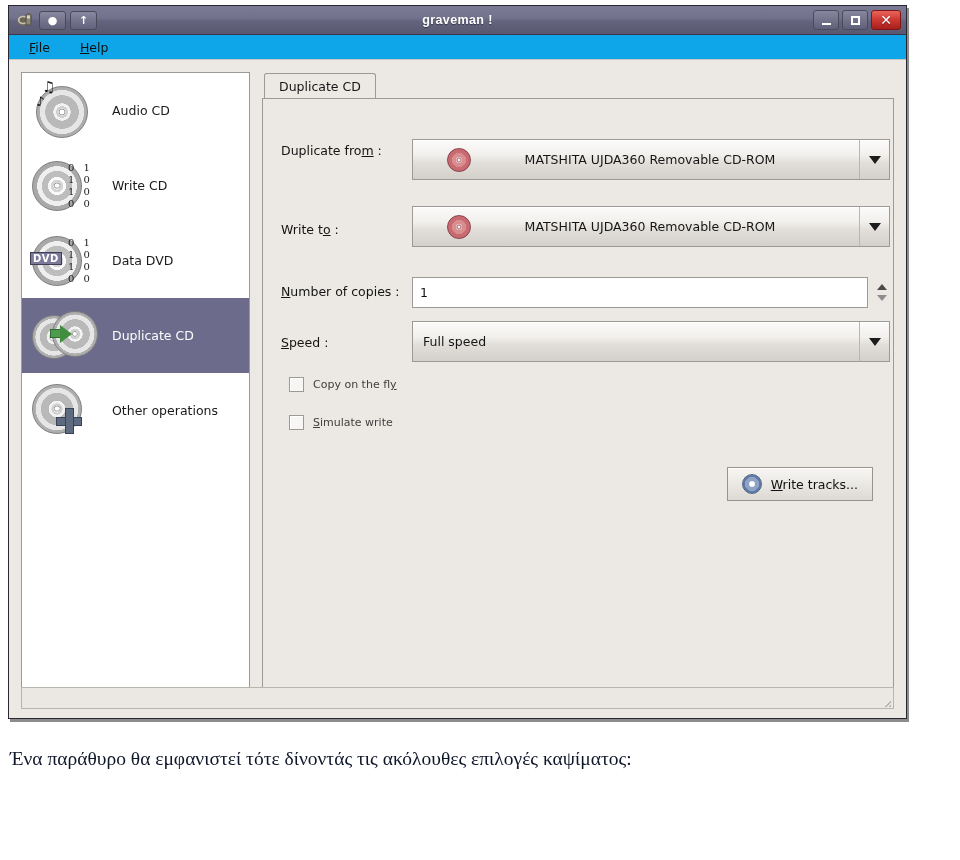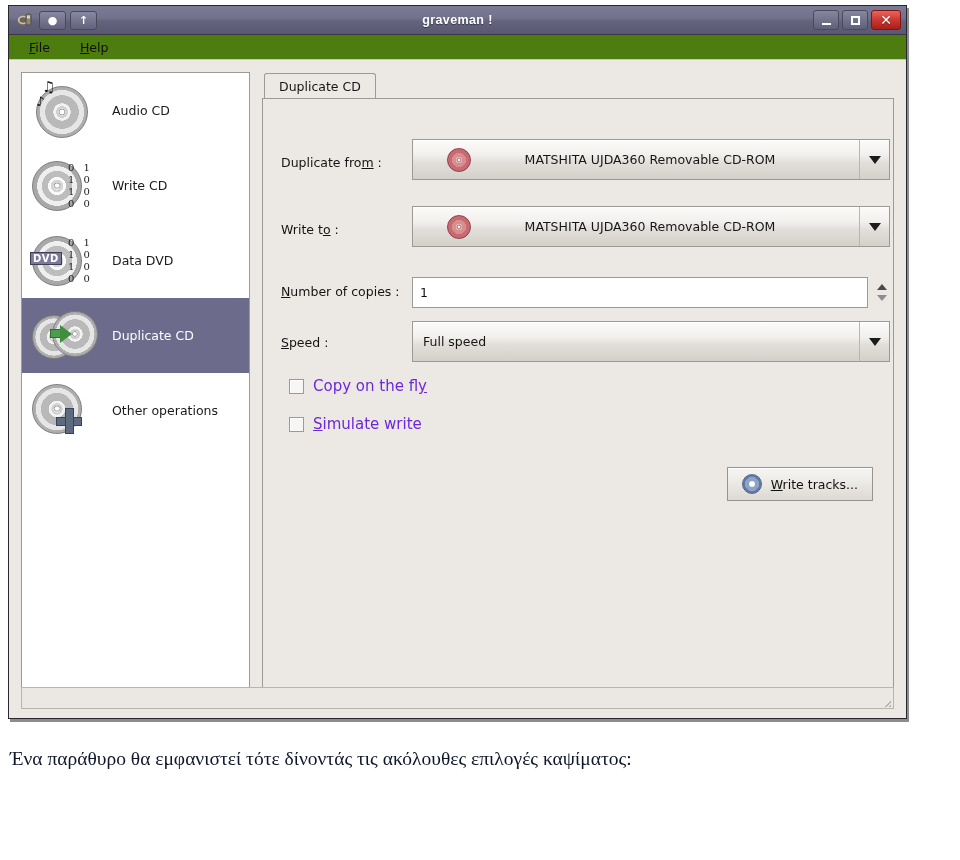--- a/index.html
+++ b/index.html
@@ -111,21 +111,21 @@
   .wb .xx {
     color: #fff; font-weight: bold; font-size: 14px;
     line-height: 1;
     font-family: "DejaVu Sans", sans-serif;
     text-shadow: 0 1px 1px rgba(0,0,0,0.4);
   }
 
   
   #menubar {
     height: 25px;
-    background: #4d7c0f;
+    background: #0ea5e9;
     display: flex;
     align-items: center;
     padding-left: 16px;
     gap: 22px;
     border-bottom: 1px solid #c9c5bf;
     box-sizing: border-box;
   }
   .menu-item {
     font-size: 12.5px;
     color: #101010;
@@ -407,22 +407,22 @@
   }
   .checkbox {
     width: 15px; height: 15px;
     background: #f7f6f4;
     border: 1px solid #9d9a95;
     box-sizing: border-box;
     box-shadow: inset 1px 1px 0 #ffffff;
     flex: 0 0 auto;
   }
   .check-label {
-    font-size: 15px;
-    color: #6d28d9;
+    font-size: 11px;
+    color: #404040;
     font-family: "DejaVu Sans", sans-serif;
   }
   .check-label u { text-decoration: underline; }
 
   #write-tracks-button {
     position: absolute;
     right: 20px;
     top: 368px;
     height: 34px;
     padding: 0 14px;
@@ -603,21 +603,21 @@
 
     <div id="notebook">
       <div id="tabstrip">
         <div class="tab">
           <span>Duplicate CD</span>
         </div>
       </div>
 
       <div id="tabpage">
 
-        <div class="field-label" style="left:18px; top:56px;">
+        <div class="field-label" style="left:18px; top:44px;">
           <span>Duplicate fro</span><u>m</u><span> :</span>
         </div>
         <div class="combo" style="left:149px; top:40px; width:478px;">
           <div class="cd-mini"></div>
           <div class="combo-text">MATSHITA UJDA360 Removable CD-ROM</div>
           <div class="combo-arrow">
               <i></i>
             </div>
         </div>
 

